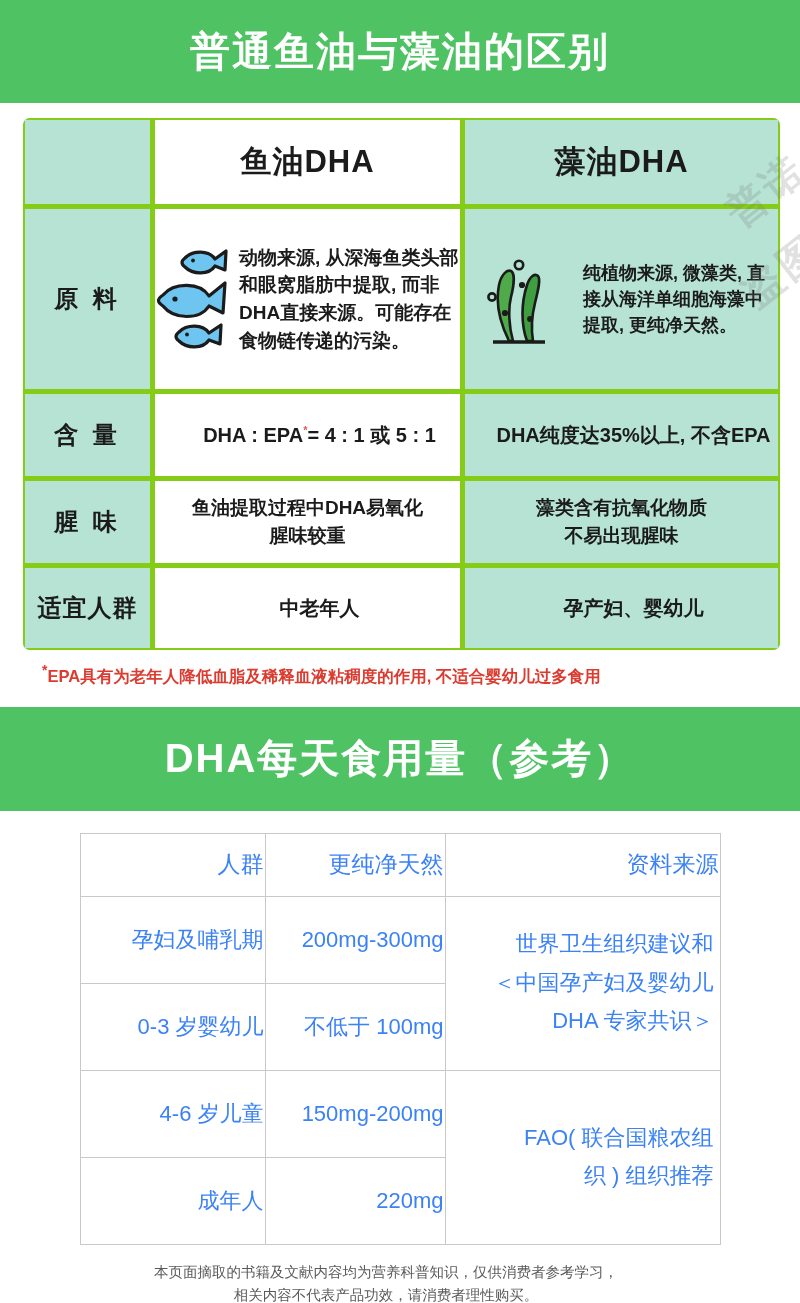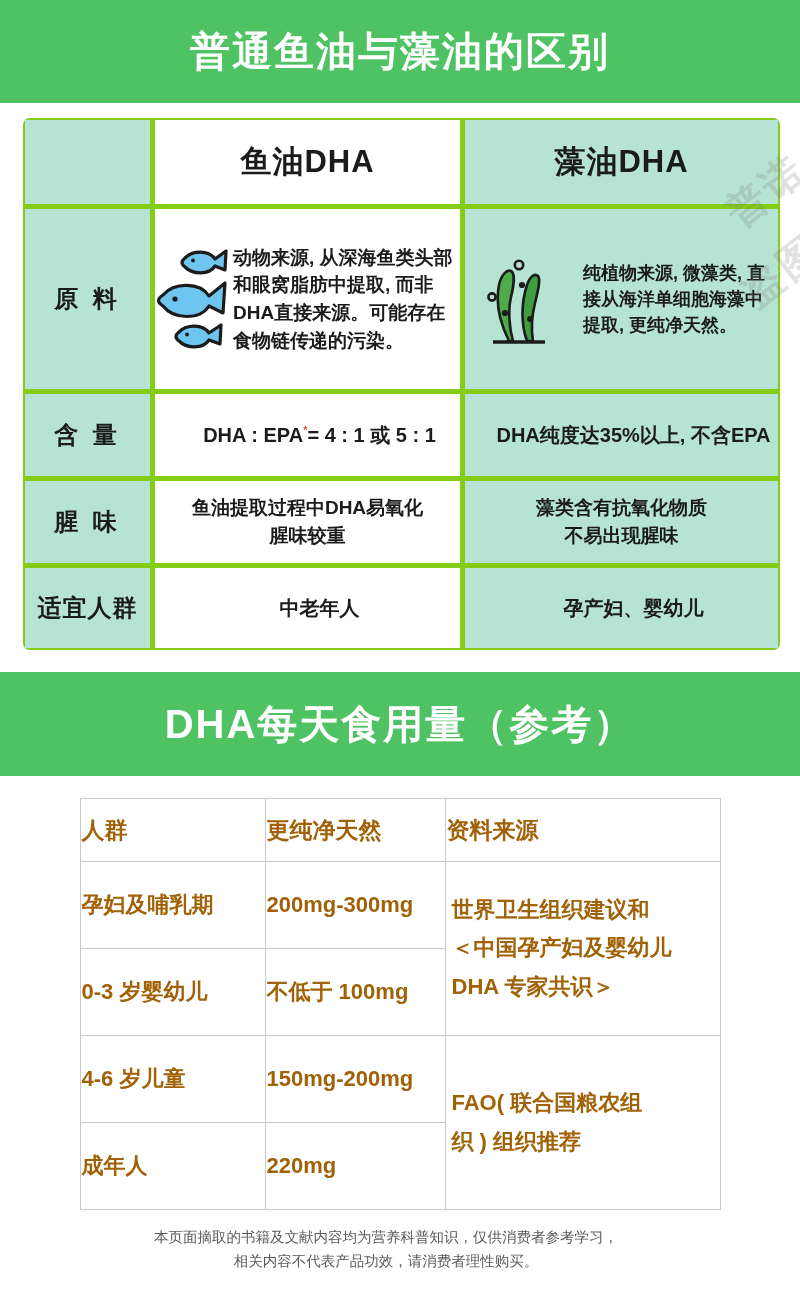--- a/index.html
+++ b/index.html
@@ -80,20 +80,21 @@
     color: #1b1b1b;
     letter-spacing: 4px;
   }
 
   .cell-pad { padding: 10px 10px; }
 
   .icon-text {
     display: flex;
     align-items: center;
     justify-content: flex-start;
+    gap: 6px;
   }
   .icon-text .txt {
     font-size: 19px;
     line-height: 1.45;
     color: #1b1b1b;
     font-weight: bold;
     letter-spacing: 0px;
     text-align: left;
   }
   .algae-cell .icon-text { justify-content: flex-start; gap: 28px; padding-left: 18px;}
@@ -136,24 +137,24 @@
     justify-content: center;
   }
   .dose-table {
     border-collapse: collapse;
     width: 640px;
     table-layout: fixed;
     background: #ffffff;
   }
   .dose-table td {
     border: 1.5px solid #c9c9c9;
-    text-align: left;
+    text-align: right;
     vertical-align: middle;
-    color: #a16207;
-    font-weight: bold;
+    color: #3b82f6;
+    font-weight: normal;
   }
   .dose-hdr td {
     height: 60px;
     font-size: 23px;
   }
   .dose-table .c1 { width: 185px; }
   .dose-table .c2 { width: 180px; }
   .dose-table .c3 { width: 275px; }
   .dose-row td { height: 84px; font-size: 22px; }
   .dose-src {
@@ -299,20 +300,23 @@
         <td class="cmp-white">
           <div class="center-txt med">中老年人</div>
         </td>
         <td class="cmp-mint">
           <div class="center-txt med">孕产妇、婴幼儿</div>
         </td>
       </tr>
     </tbody>
   </table>
 
+  <div class="footnote">
+    <span class="ast">*</span><span>EPA具有为老年人降低血脂及稀释血液粘稠度的作用, 不适合婴幼儿过多食用</span>
+  </div>
 </div>
 
 <div class="banner banner-2">
   <div class="banner-title">DHA每天食用量（参考）</div>
 </div>
 
 <div class="section-2">
   <table class="dose-table">
     <colgroup>
       <col class="c1">

